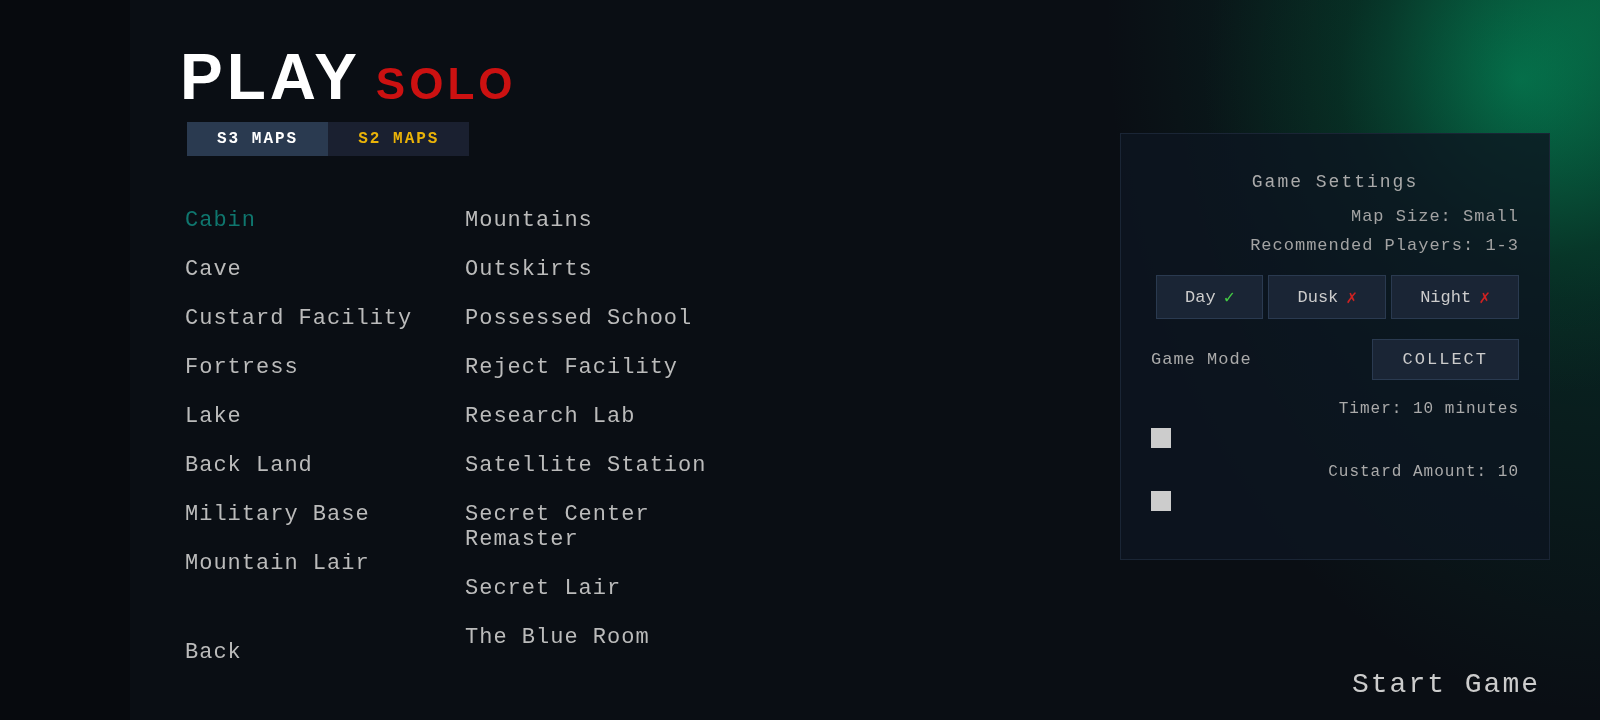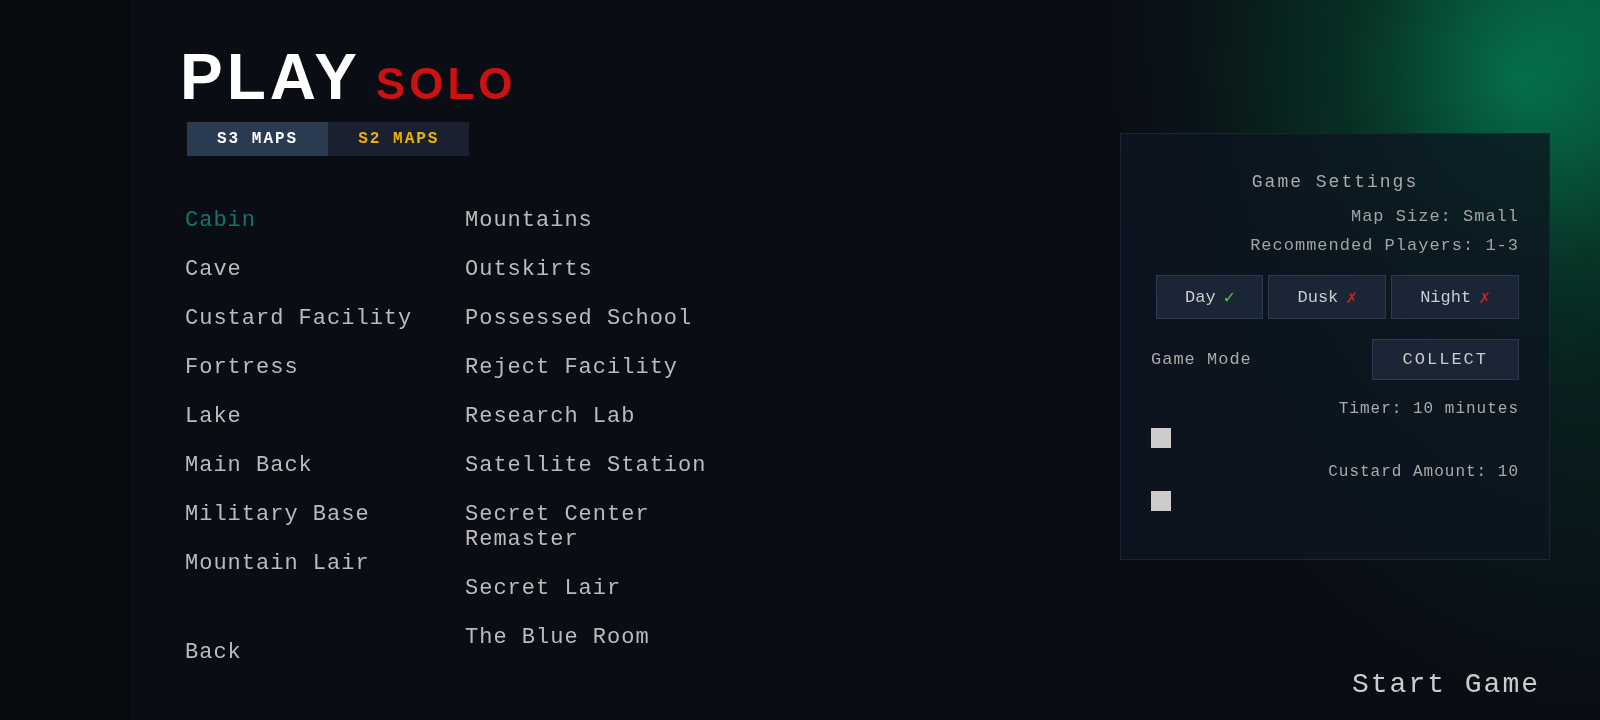--- a/index.html
+++ b/index.html
@@ -297,21 +297,21 @@
   </div>
 
   <div class="maps-layout">
 
     <div class="maps-column">
       <div class="map-item selected">Cabin</div>
       <div class="map-item">Cave</div>
       <div class="map-item">Custard Facility</div>
       <div class="map-item">Fortress</div>
       <div class="map-item">Lake</div>
-      <div class="map-item">Main Back</div>
+      <div class="map-item">Back Land</div>
       <div class="map-item">Military Base</div>
       <div class="map-item">Mountain Lair</div>
       <div style="margin-top: 30px;">
         <div class="back-button">Back</div>
       </div>
     </div>
 
     <div class="maps-column">
       <div class="map-item">Mountains</div>
       <div class="map-item">Outskirts</div>

